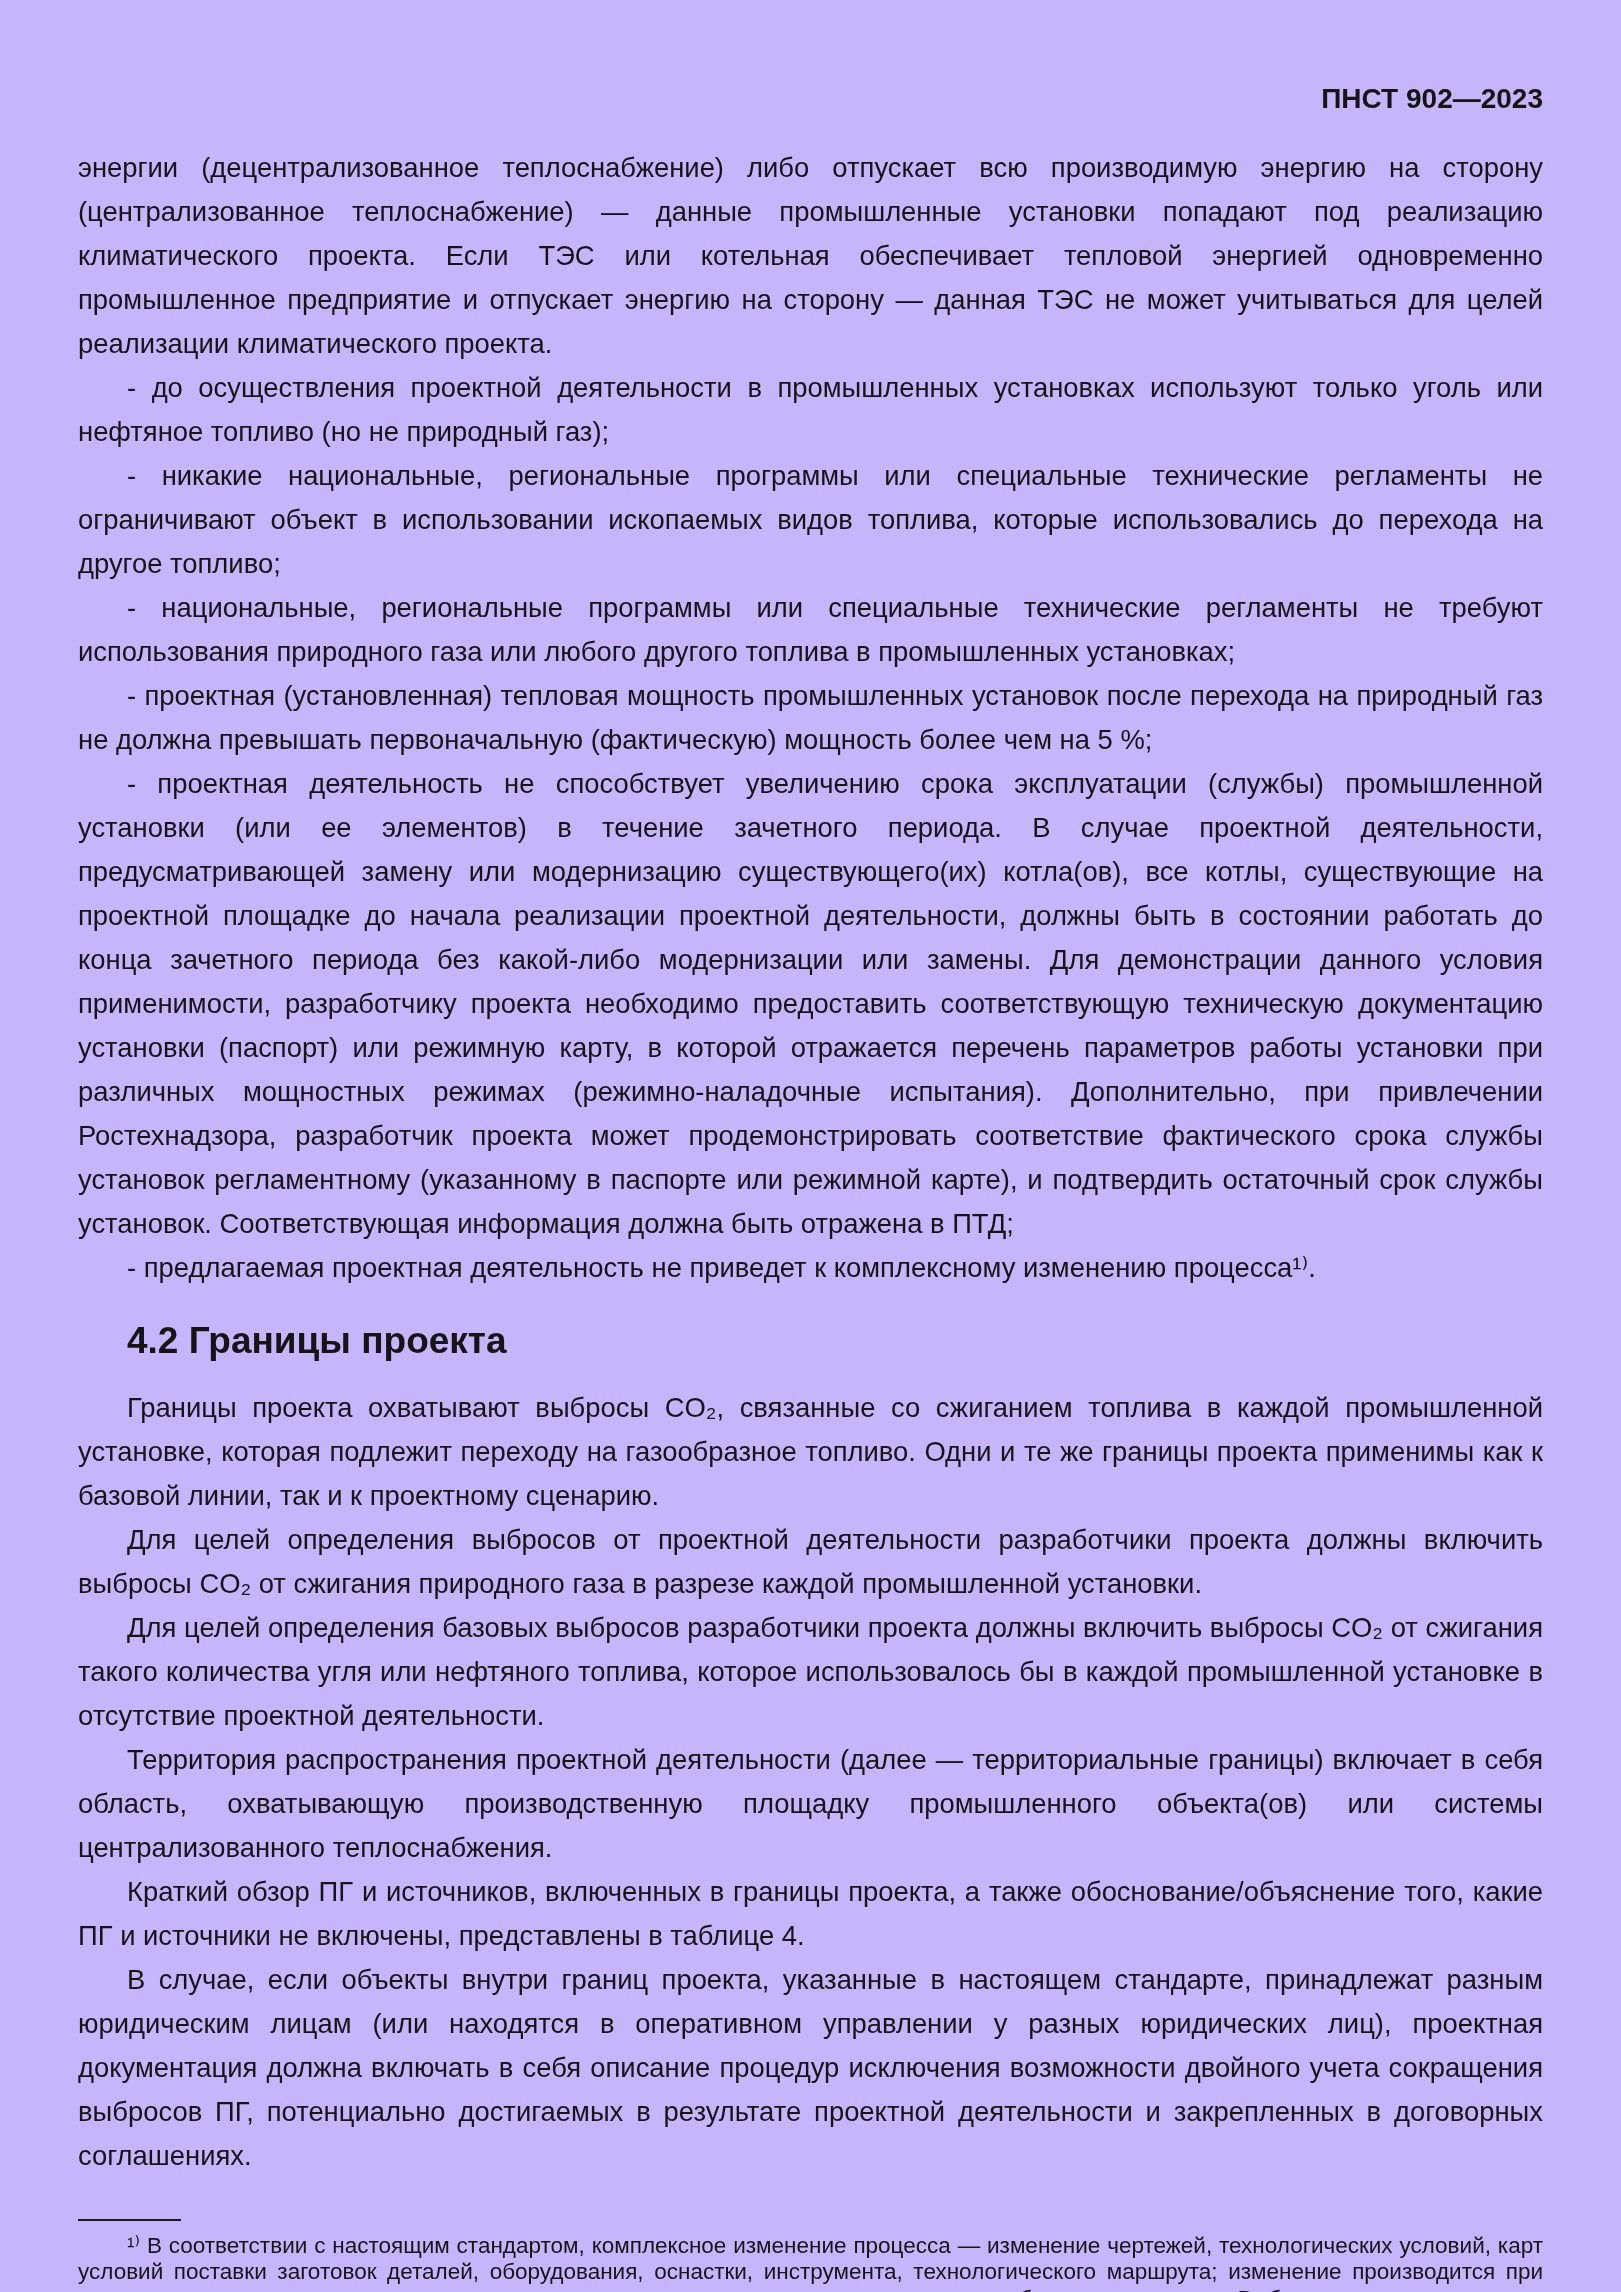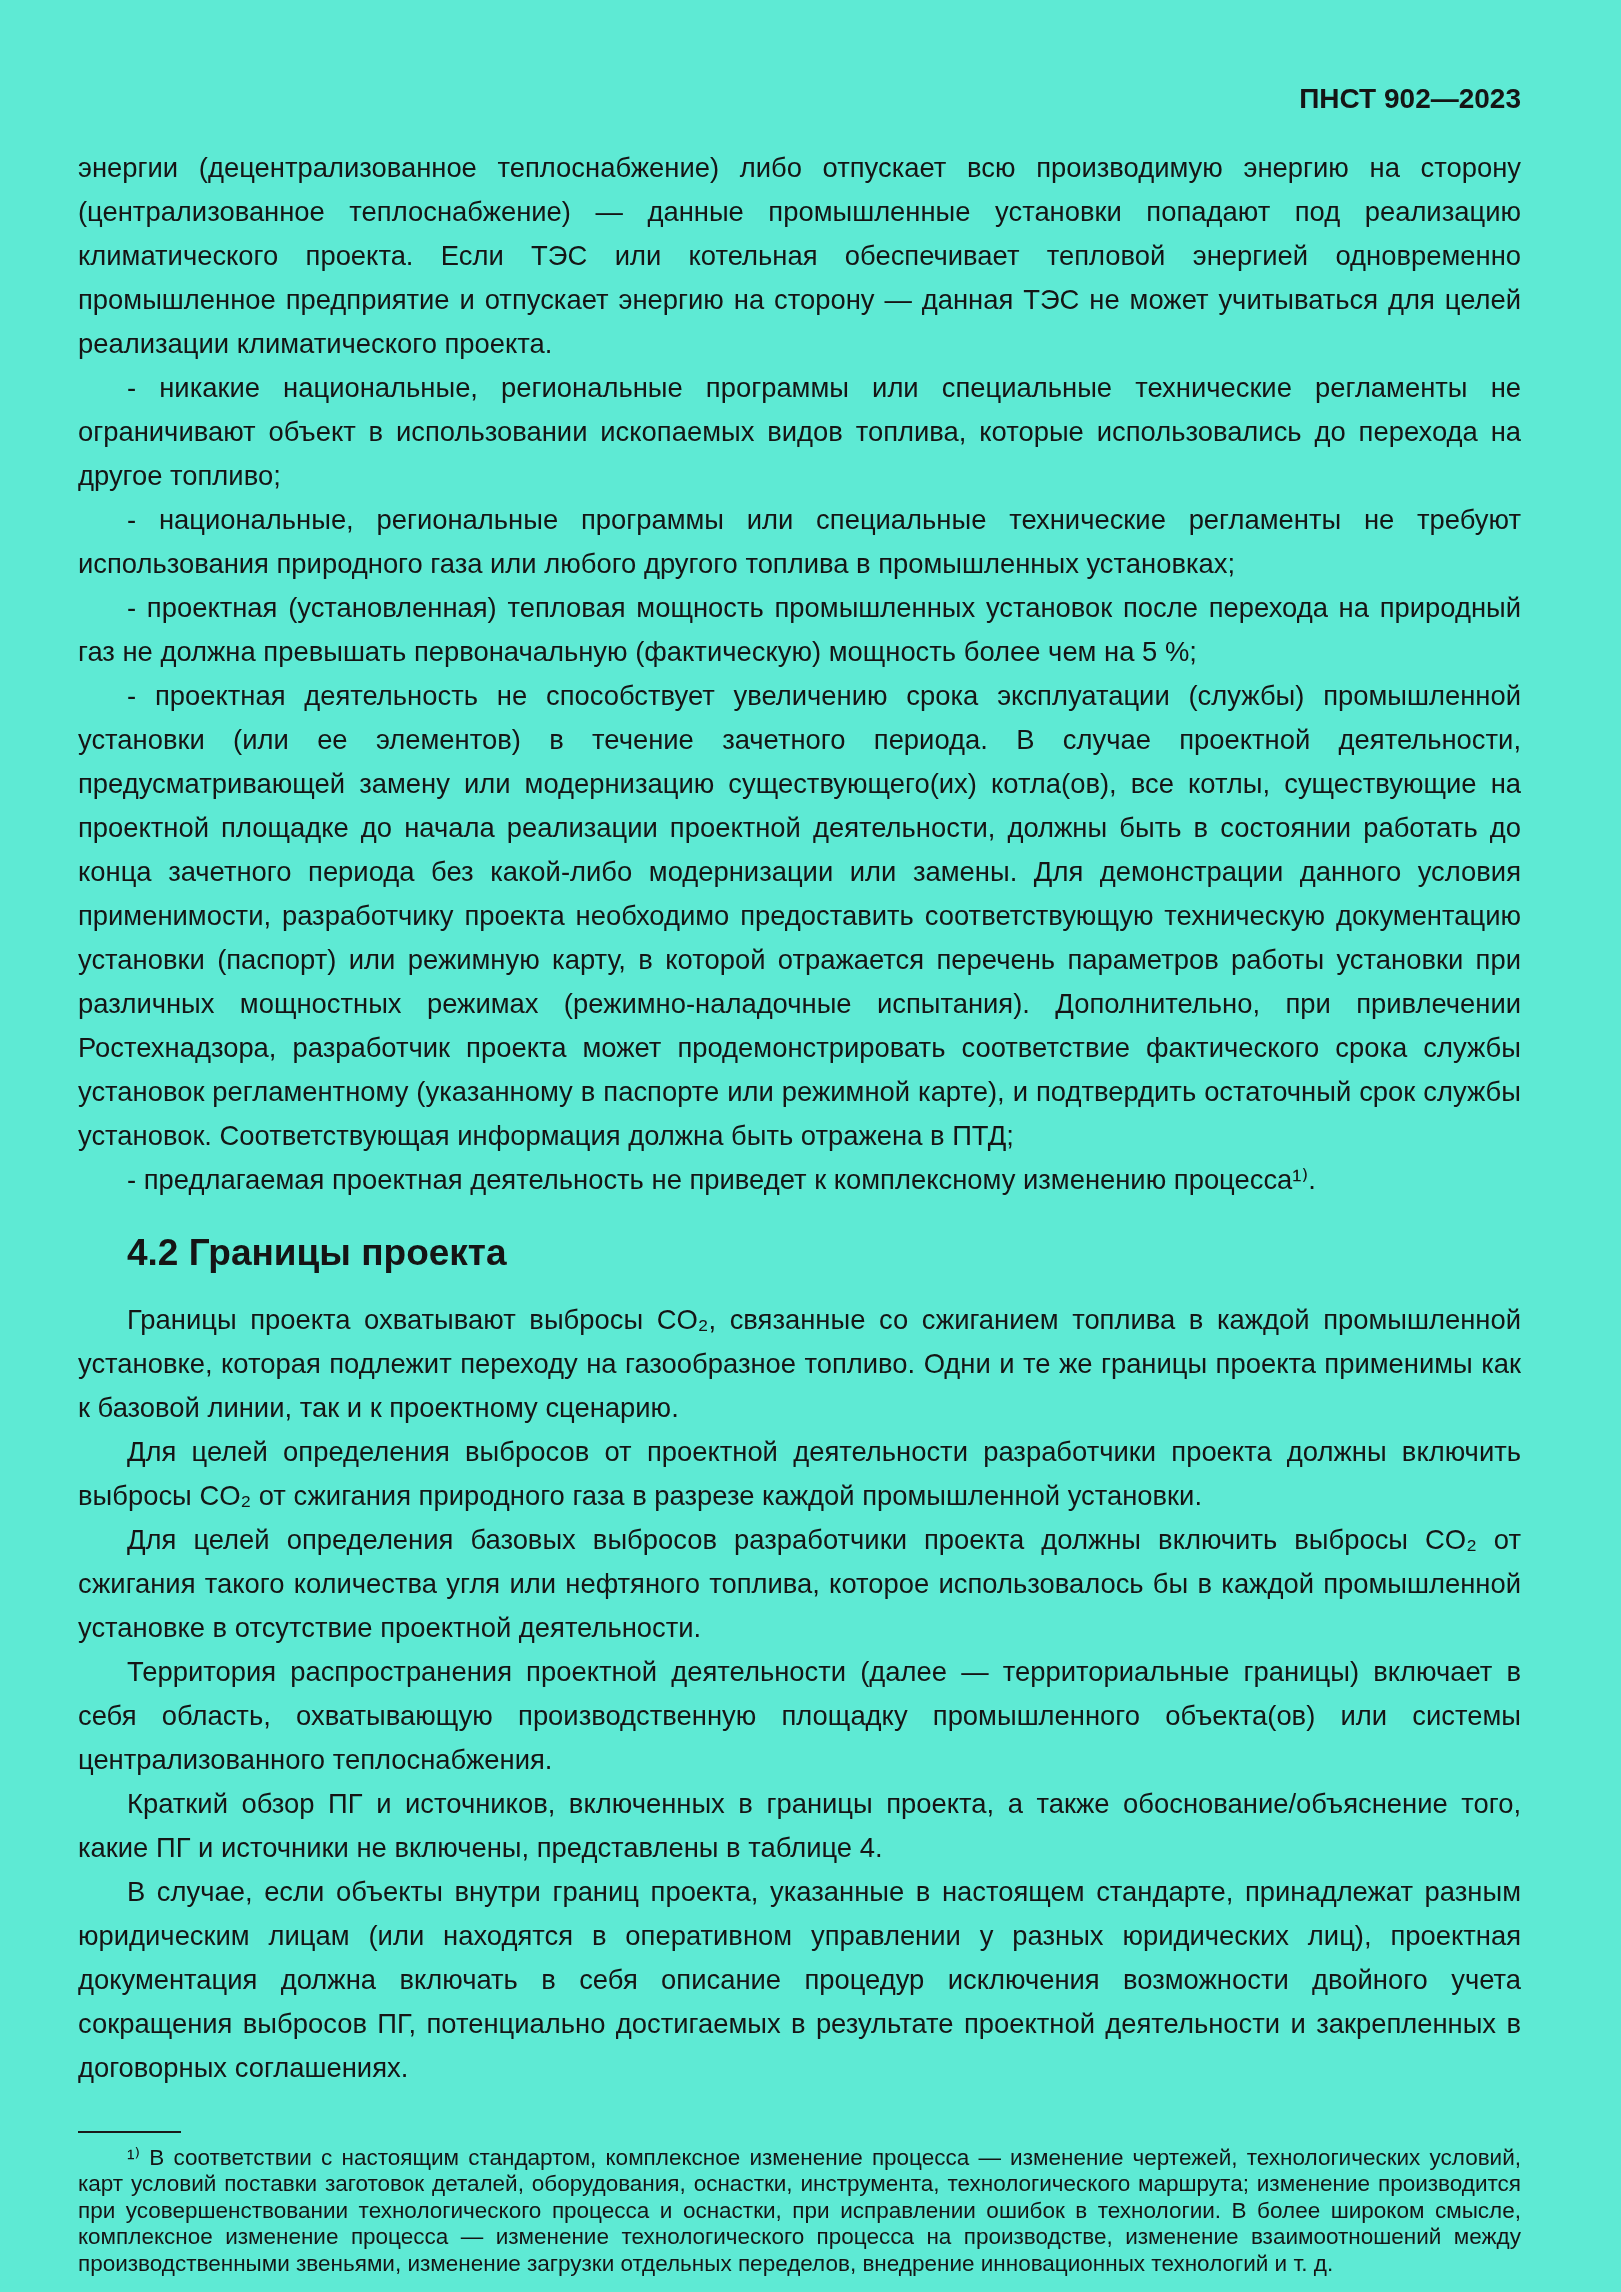--- a/index.html
+++ b/index.html
@@ -3,24 +3,24 @@
 <meta charset="utf-8">
 <style>
   * { margin: 0; padding: 0; box-sizing: border-box; }
   html, body { background: #ffffff; }
   body { width: 1621px; }
 
   .page {
     position: relative;
     width: 1621px;
     height: 2293px;
-    background: #5eead4;
+    background: #c4b5fd;
     color: #151515;
     font-family: "Liberation Sans", "DejaVu Sans", sans-serif;
-    padding: 83px 100px 0 78px;
+    padding: 83px 78px 0 78px;
     overflow: hidden;
   }
 
   .doc-header {
     text-align: right;
     font-weight: bold;
     font-size: 28px;
     line-height: 32px;
     margin-bottom: 31px;
   }
@@ -71,20 +71,21 @@
 </head>
 <body>
 
 <div class="page">
 
   <div class="doc-header">ПНСТ 902—2023</div>
 
   <div class="body-text">
 
     <p class="para continued">энергии (децентрализованное теплоснабжение) либо отпускает всю производимую энергию на сторону (централизованное теплоснабжение) — данные промышленные установки попадают под реализацию климатического проекта. Если ТЭС или котельная обеспечивает тепловой энергией одновременно промышленное предприятие и отпускает энергию на сторону — данная ТЭС не может учитываться для целей реализации климатического проекта.</p>
+    <p class="para">- до осуществления проектной деятельности в промышленных установках используют только уголь или нефтяное топливо (но не природный газ);</p>
     <p class="para">- никакие национальные, региональные программы или специальные технические регламенты не ограничивают объект в использовании ископаемых видов топлива, которые использовались до перехода на другое топливо;</p>
     <p class="para">- национальные, региональные программы или специальные технические регламенты не требуют использования природного газа или любого другого топлива в промышленных установках;</p>
     <p class="para">- проектная (установленная) тепловая мощность промышленных установок после перехода на природный газ не должна превышать первоначальную (фактическую) мощность более чем на 5 %;</p>
     <p class="para">- проектная деятельность не способствует увеличению срока эксплуатации (службы) промышленной установки (или ее элементов) в течение зачетного периода. В случае проектной деятельности, предусматривающей замену или модернизацию существующего(их) котла(ов), все котлы, существующие на проектной площадке до начала реализации проектной деятельности, должны быть в состоянии работать до конца зачетного периода без какой-либо модернизации или замены. Для демонстрации данного условия применимости, разработчику проекта необходимо предоставить соответствующую техническую документацию установки (паспорт) или режимную карту, в которой отражается перечень параметров работы установки при различных мощностных режимах (режимно-наладочные испытания). Дополнительно, при привлечении Ростехнадзора, разработчик проекта может продемонстрировать соответствие фактического срока службы установок регламентному (указанному в паспорте или режимной карте), и подтвердить остаточный срок службы установок. Соответствующая информация должна быть отражена в ПТД;</p>
     <p class="para">- предлагаемая проектная деятельность не приведет к комплексному изменению процесса¹⁾.</p>
 
     <h2 class="section-heading">4.2 Границы проекта</h2>
 
     <p class="para">Границы проекта охватывают выбросы CO₂, связанные со сжиганием топлива в каждой промышленной установке, которая подлежит переходу на газообразное топливо. Одни и те же границы проекта применимы как к базовой линии, так и к проектному сценарию.</p>
     <p class="para">Для целей определения выбросов от проектной деятельности разработчики проекта должны включить выбросы CO₂ от сжигания природного газа в разрезе каждой промышленной установки.</p>

